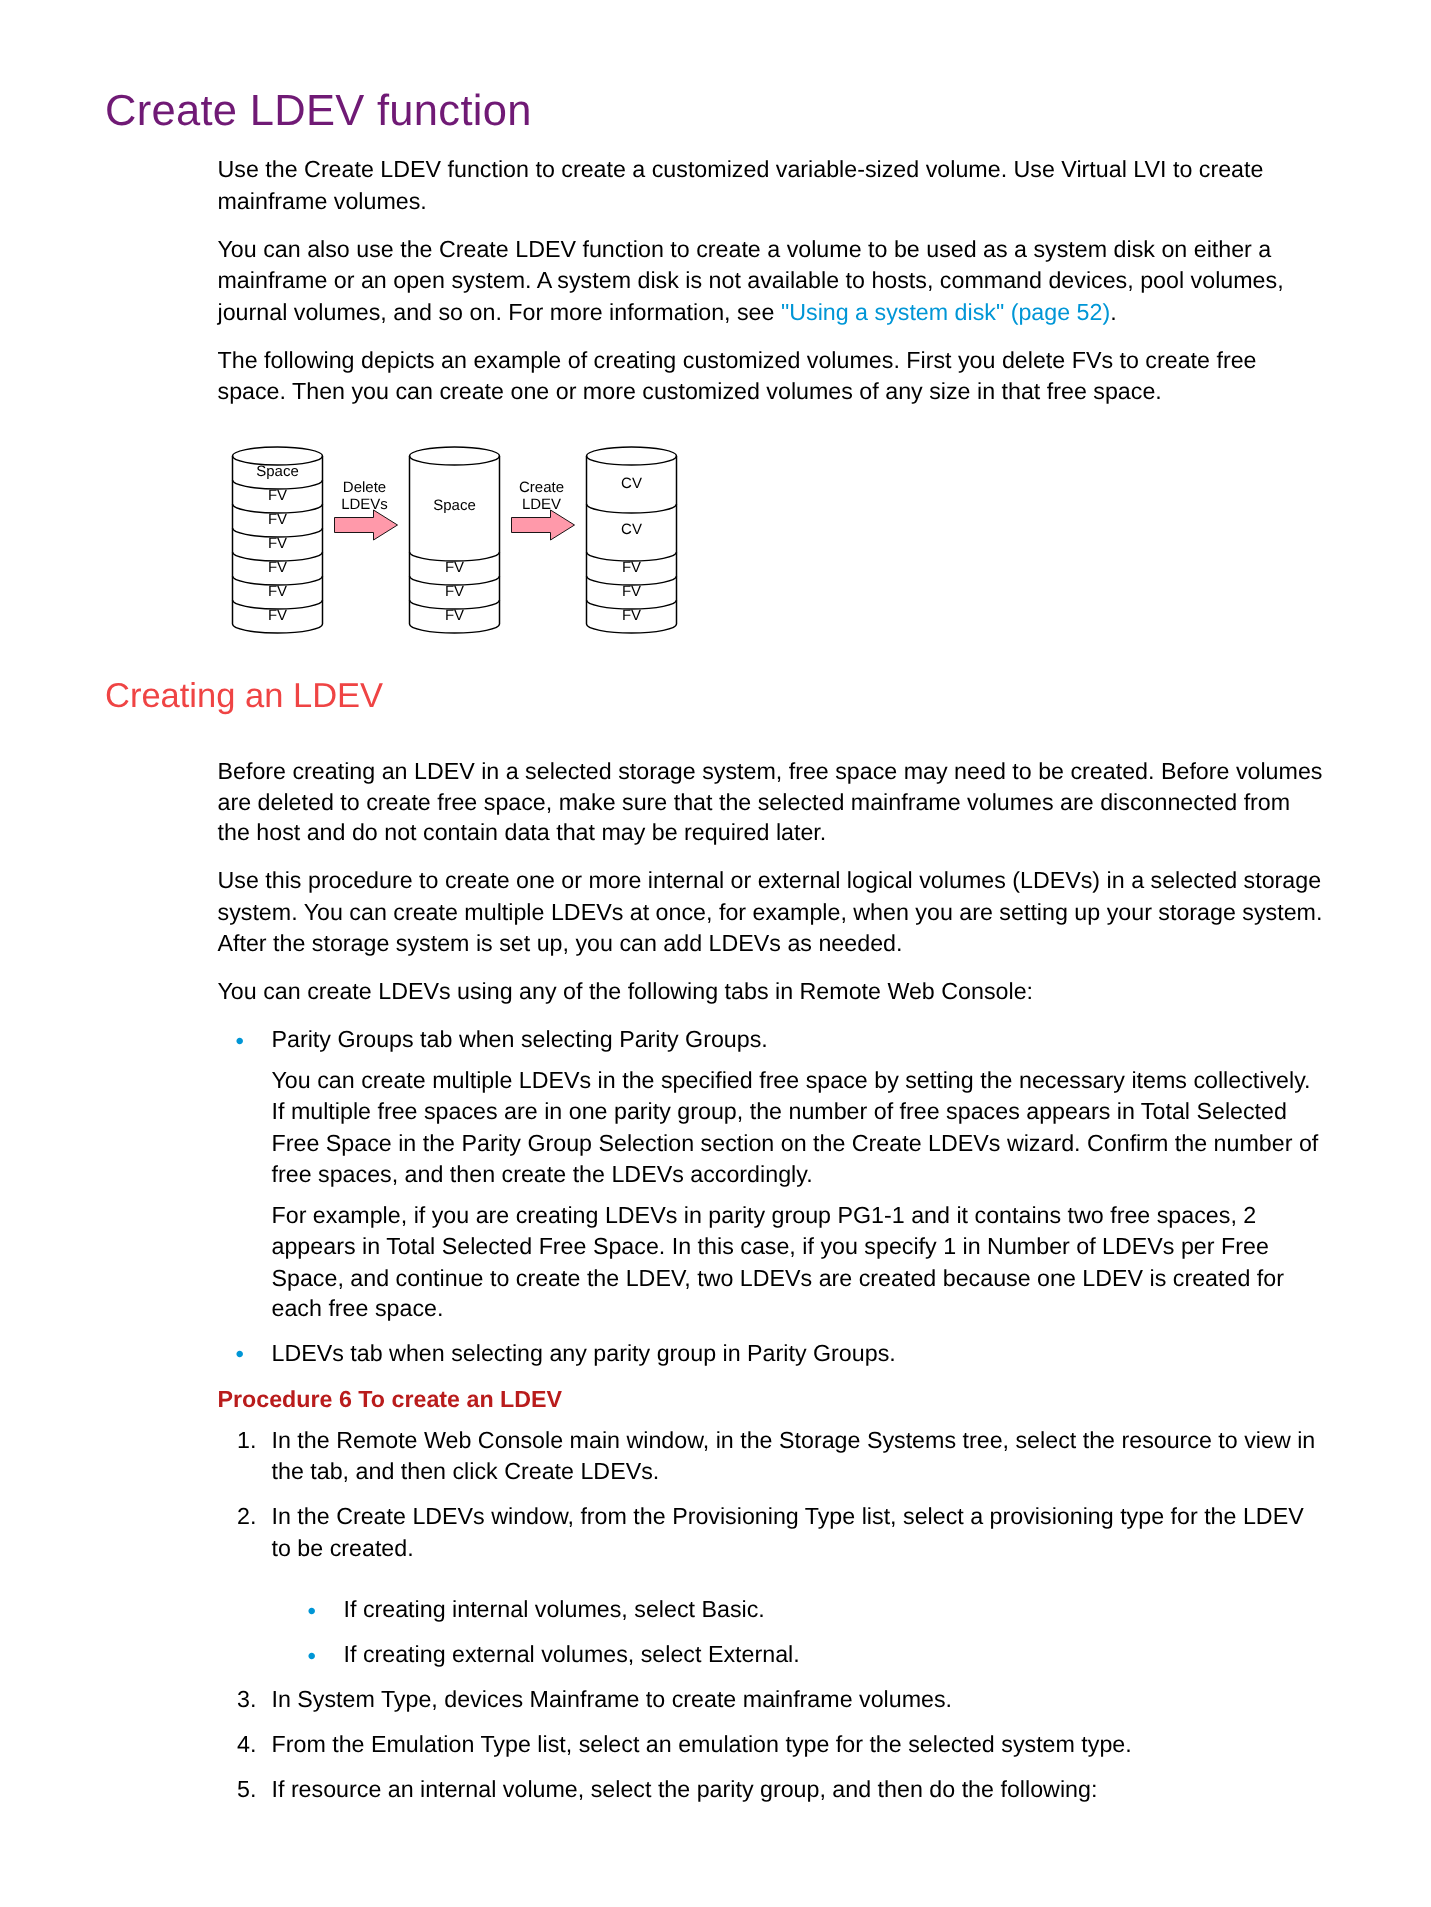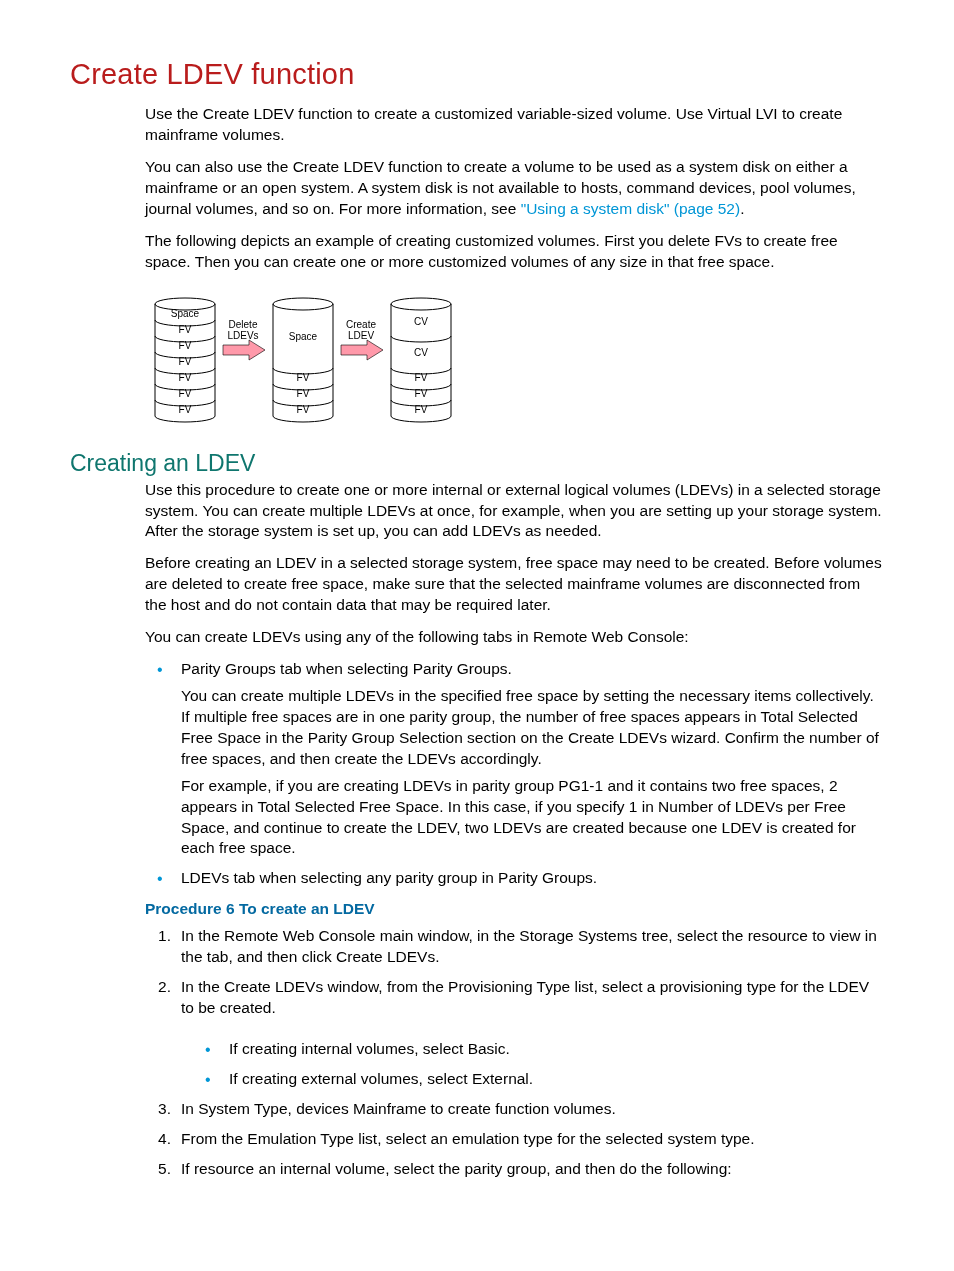--- a/index.html
+++ b/index.html
@@ -8,34 +8,34 @@
     line-height: 1.35;
     color: #000;
     background: #fff;
     margin: 0;
     padding: 55px 70px 40px 70px;
     width: 954px;
     box-sizing: border-box;
     font-stretch: condensed;
   }
   h1.section {
-    color: #b91c1c;
+    color: #701a75;
     font-weight: 300;
     font-size: 29px;
     margin: 0 0 10px 0;
     letter-spacing: 0.2px;
   }
   h2.subsection {
-    color: #0f766e;
+    color: #ef4444;
     font-weight: 300;
     font-size: 23px;
-    margin: 25px 0 1px 0;
+    margin: 25px 0 26px 0;
   }
   .proc-heading {
-    color: #0369a1;
+    color: #b91c1c;
     font-weight: bold;
     font-size: 15.5px;
     margin: 10px 0 6px 0;
   }
   .body-indent {
     margin-left: 75px;
   }
   p { margin: 0 0 11px 0; }
   a.xref { color: #0096d6; text-decoration: none; }
   ul.bullets {
@@ -167,22 +167,22 @@
         <text class="cyl-lbl" x="30" y="99">FV</text>
         <text class="cyl-lbl" x="30" y="115">FV</text>
       </g>
     </svg>
   </div>
 </div>
 
 <h2 class="subsection">Creating an LDEV</h2>
 
 <div class="body-indent">
+  <p>Before creating an LDEV in a selected storage system, free space may need to be created. Before volumes are deleted to create free space, make sure that the selected mainframe volumes are disconnected from the host and do not contain data that may be required later.</p>
   <p>Use this procedure to create one or more internal or external logical volumes (LDEVs) in a selected storage system. You can create multiple LDEVs at once, for example, when you are setting up your storage system. After the storage system is set up, you can add LDEVs as needed.</p>
-  <p>Before creating an LDEV in a selected storage system, free space may need to be created. Before volumes are deleted to create free space, make sure that the selected mainframe volumes are disconnected from the host and do not contain data that may be required later.</p>
   <p>You can create LDEVs using any of the following tabs in Remote Web Console:</p>
 
   <ul class="bullets">
     <li>
       <span><b>Parity Groups</b><span> tab when selecting </span><b>Parity Groups</b><span>.</span></span>
       <p class="li-sub">
         <span>You can create multiple LDEVs in the specified free space by setting the necessary items collectively. If multiple free spaces are in one parity group, the number of free spaces appears in </span><b>Total Selected Free Space</b><span> in the </span><b>Parity Group Selection</b><span> section on the </span><b>Create LDEVs</b><span> wizard. Confirm the number of free spaces, and then create the LDEVs accordingly.</span>
       </p>
       <p class="li-sub">
         <span>For example, if you are creating LDEVs in parity group PG1-1 and it contains two free spaces, </span><b>2</b><span> appears in </span><b>Total Selected Free Space</b><span>. In this case, if you specify </span><b>1</b><span> in </span><b>Number of LDEVs per Free Space</b><span>, and continue to create the LDEV, two LDEVs are created because one LDEV is created for each free space.</span>
@@ -200,21 +200,21 @@
       <span>In the Remote Web Console main window, in the </span><b>Storage Systems</b><span> tree, select the resource to view in the tab, and then click </span><b>Create LDEVs</b><span>.</span>
     </li>
     <li>
       <span>In the </span><b>Create LDEVs</b><span> window, from the </span><b>Provisioning Type</b><span> list, select a provisioning type for the LDEV to be created.</span>
       <ul class="bullets">
         <li><span>If creating internal volumes, select </span><b>Basic</b><span>.</span></li>
         <li><span>If creating external volumes, select </span><b>External</b><span>.</span></li>
       </ul>
     </li>
     <li>
-      <span>In </span><b>System Type</b><span>, devices </span><b>Mainframe</b><span> to create function volumes.</span>
+      <span>In </span><b>System Type</b><span>, devices </span><b>Mainframe</b><span> to create mainframe volumes.</span>
     </li>
     <li>
       <span>From the </span><b>Emulation Type</b><span> list, select an emulation type for the selected system type.</span>
     </li>
     <li>
       <span>If resource an internal volume, select the parity group, and then do the following:</span>
     </li>
   </ol>
 </div>
 

